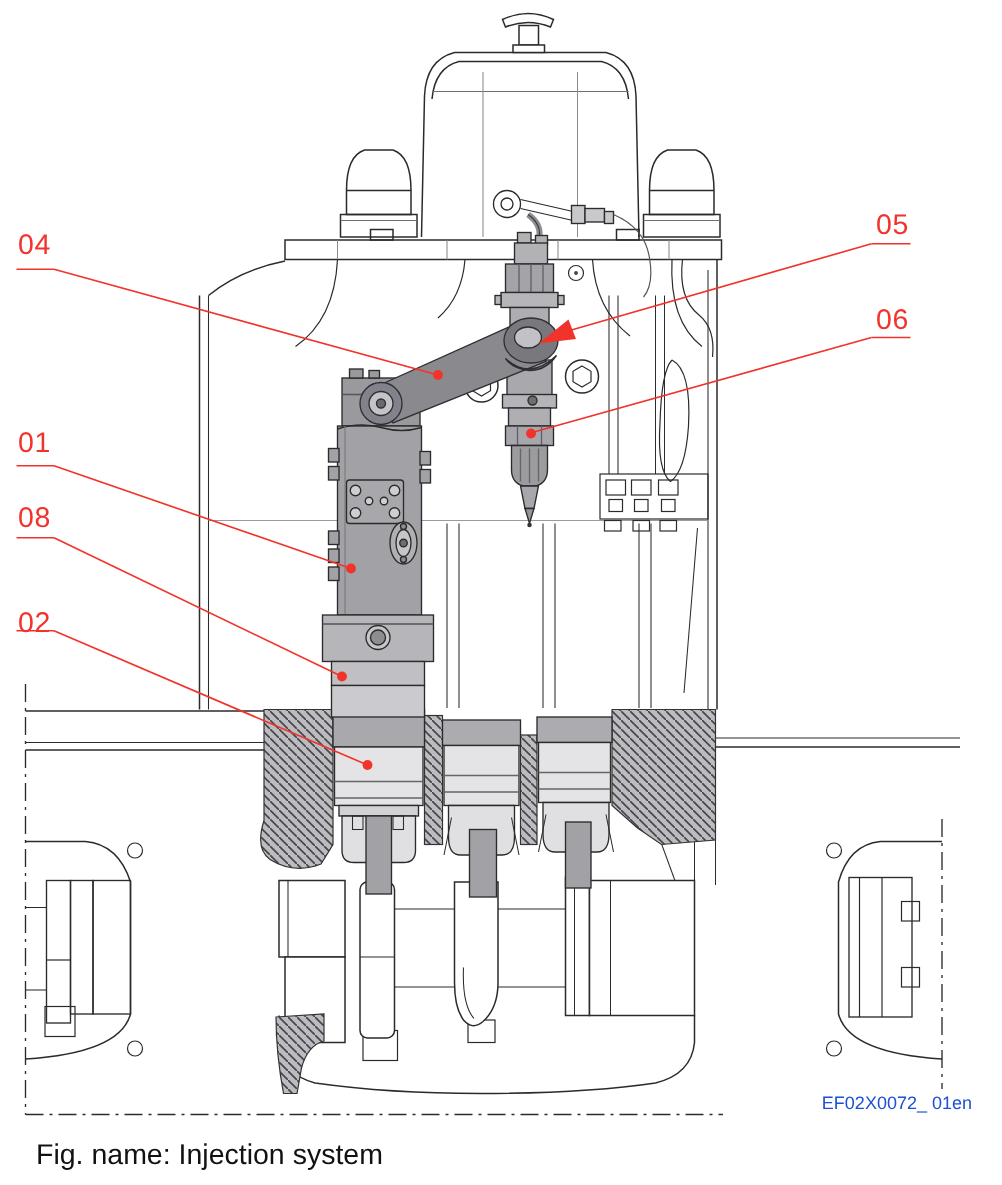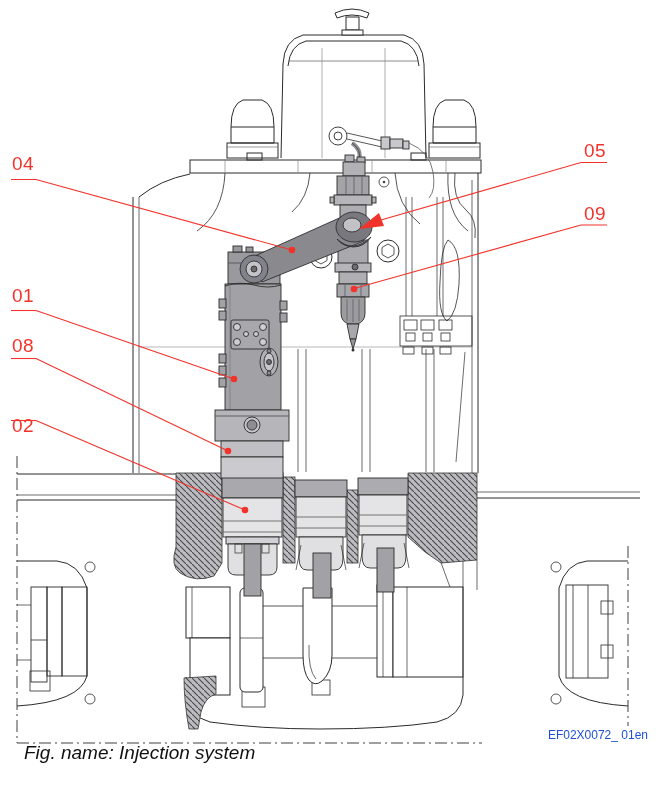--- a/index.html
+++ b/index.html
@@ -3,21 +3,21 @@
 <meta charset="utf-8">
 <style>
   html,body{margin:0;padding:0;background:#ffffff;}
   #stage{position:relative;width:668px;height:790px;background:#fff;overflow:hidden;
          font-family:"Liberation Sans",sans-serif;border-radius:20px;}
   #drawing{position:absolute;left:0;top:0;}
   .callout{position:absolute;font-size:19px;line-height:1;color:var(--callout_red,#f2332b);
            letter-spacing:.4px;}
   #fig-code{position:absolute;left:528px;top:728px;width:120px;text-align:right;
             font-size:12px;color:var(--code_blue,#1d4fd7);}
-  #fig-caption{position:absolute;left:24px;top:742px;font-size:19px;font-style:italic;
+  #fig-caption{position:absolute;left:24px;top:760px;font-size:19px;
                color:#111;}
 </style>
 </head>
 <body>
 
 <div id="stage">
 
 <svg id="drawing" width="668" height="755" viewBox="0 0 668 755">
   <defs>
     <pattern id="hatch" patternUnits="userSpaceOnUse" width="6" height="6">
@@ -325,20 +325,20 @@
       <circle cx="245" cy="510" r="3.3"></circle>
       <circle cx="354" cy="289" r="3.3"></circle>
       <polygon points="359,229 379,213 384,226"></polygon>
     </g>
   </g>
 </svg>
 
 <div class="callout" style="left:12px;top:154px">04</div>
 <div class="callout" style="left:12px;top:286px">01</div>
 <div class="callout" style="left:12px;top:336px">08</div>
-<div class="callout" style="left:12px;top:416px">02</div>
+<div class="callout" style="left:12px;top:406px">02</div>
 <div class="callout" style="left:584px;top:141px">05</div>
-<div class="callout" style="left:584px;top:204px">09</div>
+<div class="callout" style="left:584px;top:204px">06</div>
 
 <div id="fig-code">EF02X0072_ 01en</div>
 <div id="fig-caption">Fig. name: Injection system</div>
 
 </div>
 
 </body></html>

